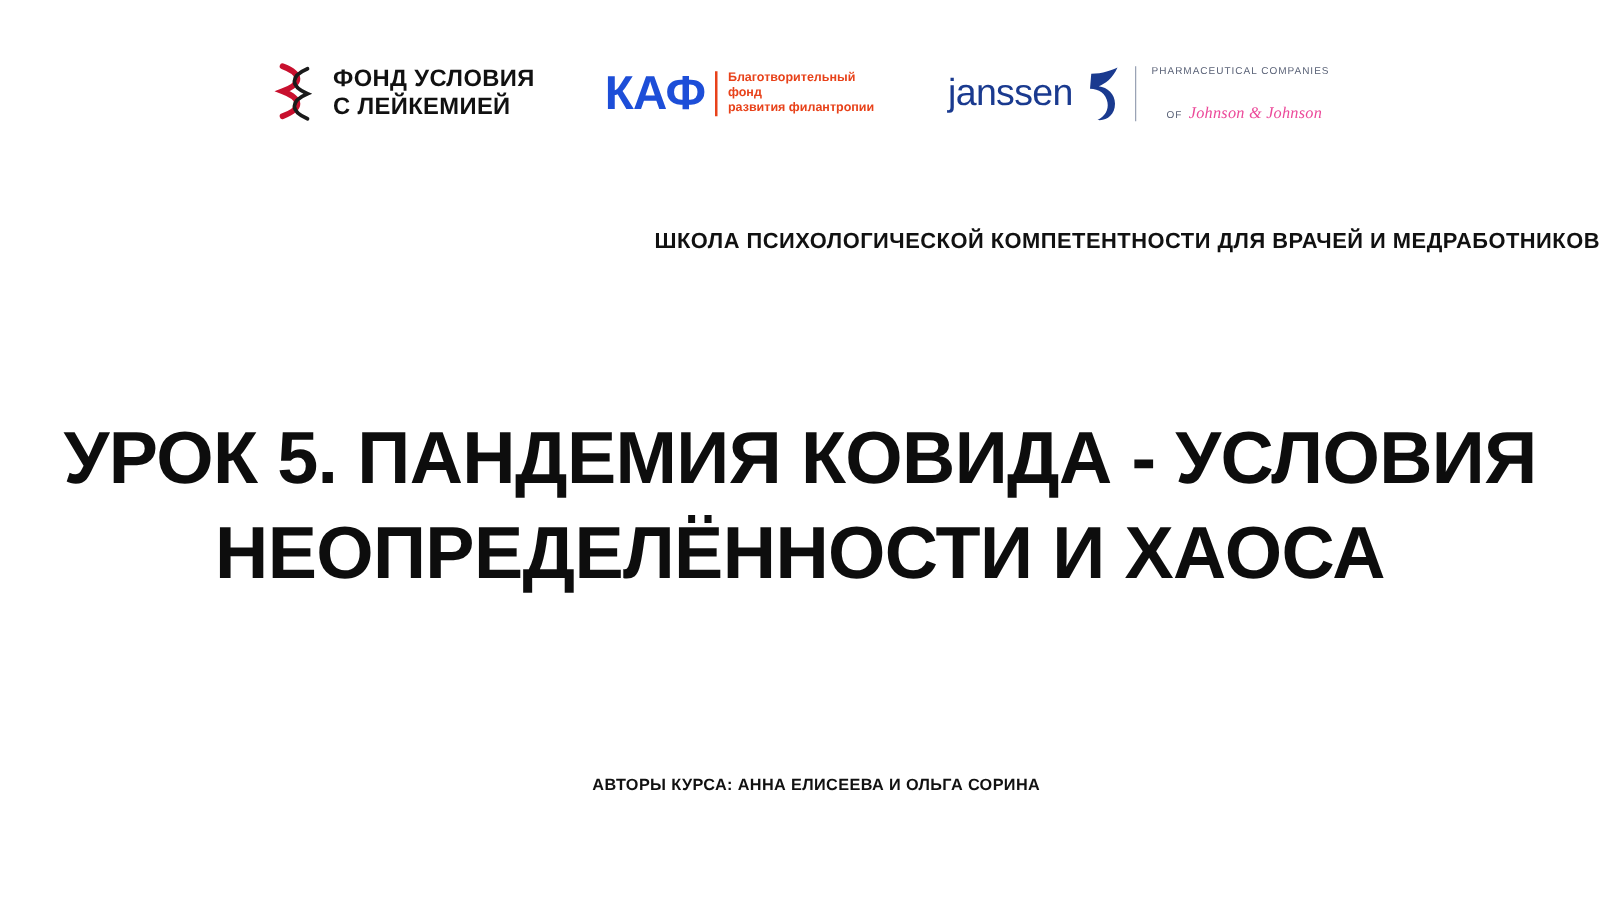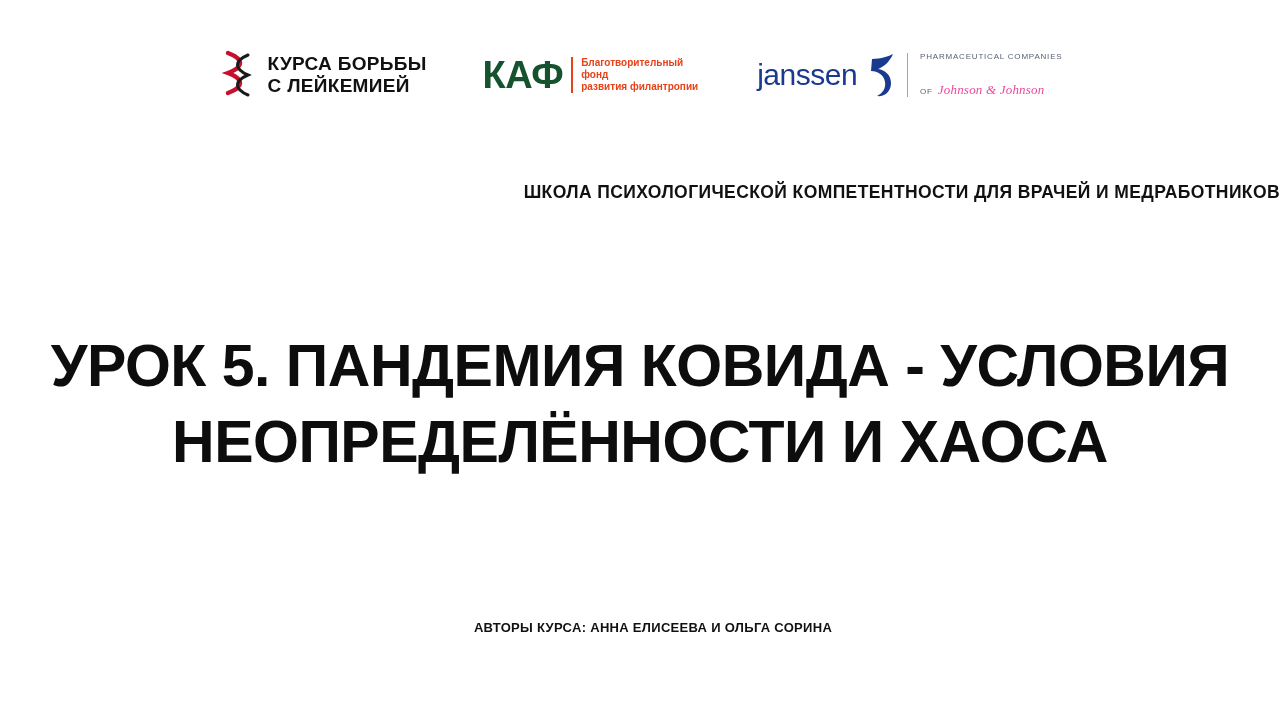--- a/index.html
+++ b/index.html
@@ -60,21 +60,21 @@
   .logo-kaf {
     display: flex;
     align-items: center;
     gap: 8px;
   }
   .kaf-word {
     font-family: "Liberation Sans", sans-serif;
     font-weight: bold;
     font-size: 38px;
     line-height: 38px;
-    color: #14532d;
+    color: #1d4ed8;
     letter-spacing: -0.5px;
   }
   .kaf-divider {
     width: 2px;
     height: 36px;
     background: #E8421A;
   }
   .kaf-sub {
     font-family: "Liberation Sans", sans-serif;
     font-weight: bold;
@@ -117,20 +117,21 @@
     font-family: "Liberation Sans", sans-serif;
     font-size: 8px;
     letter-spacing: 0.8px;
     color: #5a6277;
     text-transform: uppercase;
   }
   .jj-line2 {
     display: flex;
     align-items: baseline;
     gap: 5px;
+    margin-left: 12px;
   }
   .jj-of {
     font-family: "Liberation Sans", sans-serif;
     font-size: 8px;
     letter-spacing: 0.8px;
     color: #5a6277;
     text-transform: uppercase;
   }
   .jj-script {
     font-family: "Liberation Serif", serif;
@@ -190,21 +191,21 @@
   <div class="logo-strip">
 
     <div class="logo-flk">
       <span class="flk-mark">
         <svg width="40" height="52" viewBox="0 0 40 52" xmlns="http://www.w3.org/2000/svg">
           <path d="M10 4 C26 10, 26 18, 10 24 C26 30, 26 38, 10 44" fill="none" stroke="#C8102E" stroke-width="4.5" stroke-linecap="round"></path>
           <path d="M30 6 C16 12, 16 20, 30 26 C16 32, 16 40, 30 46" fill="none" stroke="#1a1a1a" stroke-width="3" stroke-linecap="round"></path>
         </svg>
       </span>
       <span class="flk-text">
-        <span>КУРСА БОРЬБЫ</span><br>
+        <span>ФОНД УСЛОВИЯ</span><br>
         <span>С ЛЕЙКЕМИЕЙ</span>
       </span>
     </div>
 
     <div class="logo-kaf">
       <span class="kaf-word">КАФ</span>
       <span class="kaf-divider"></span>
       <span class="kaf-sub">
         <span>Благотворительный фонд</span><br>
         <span>развития филантропии</span>

